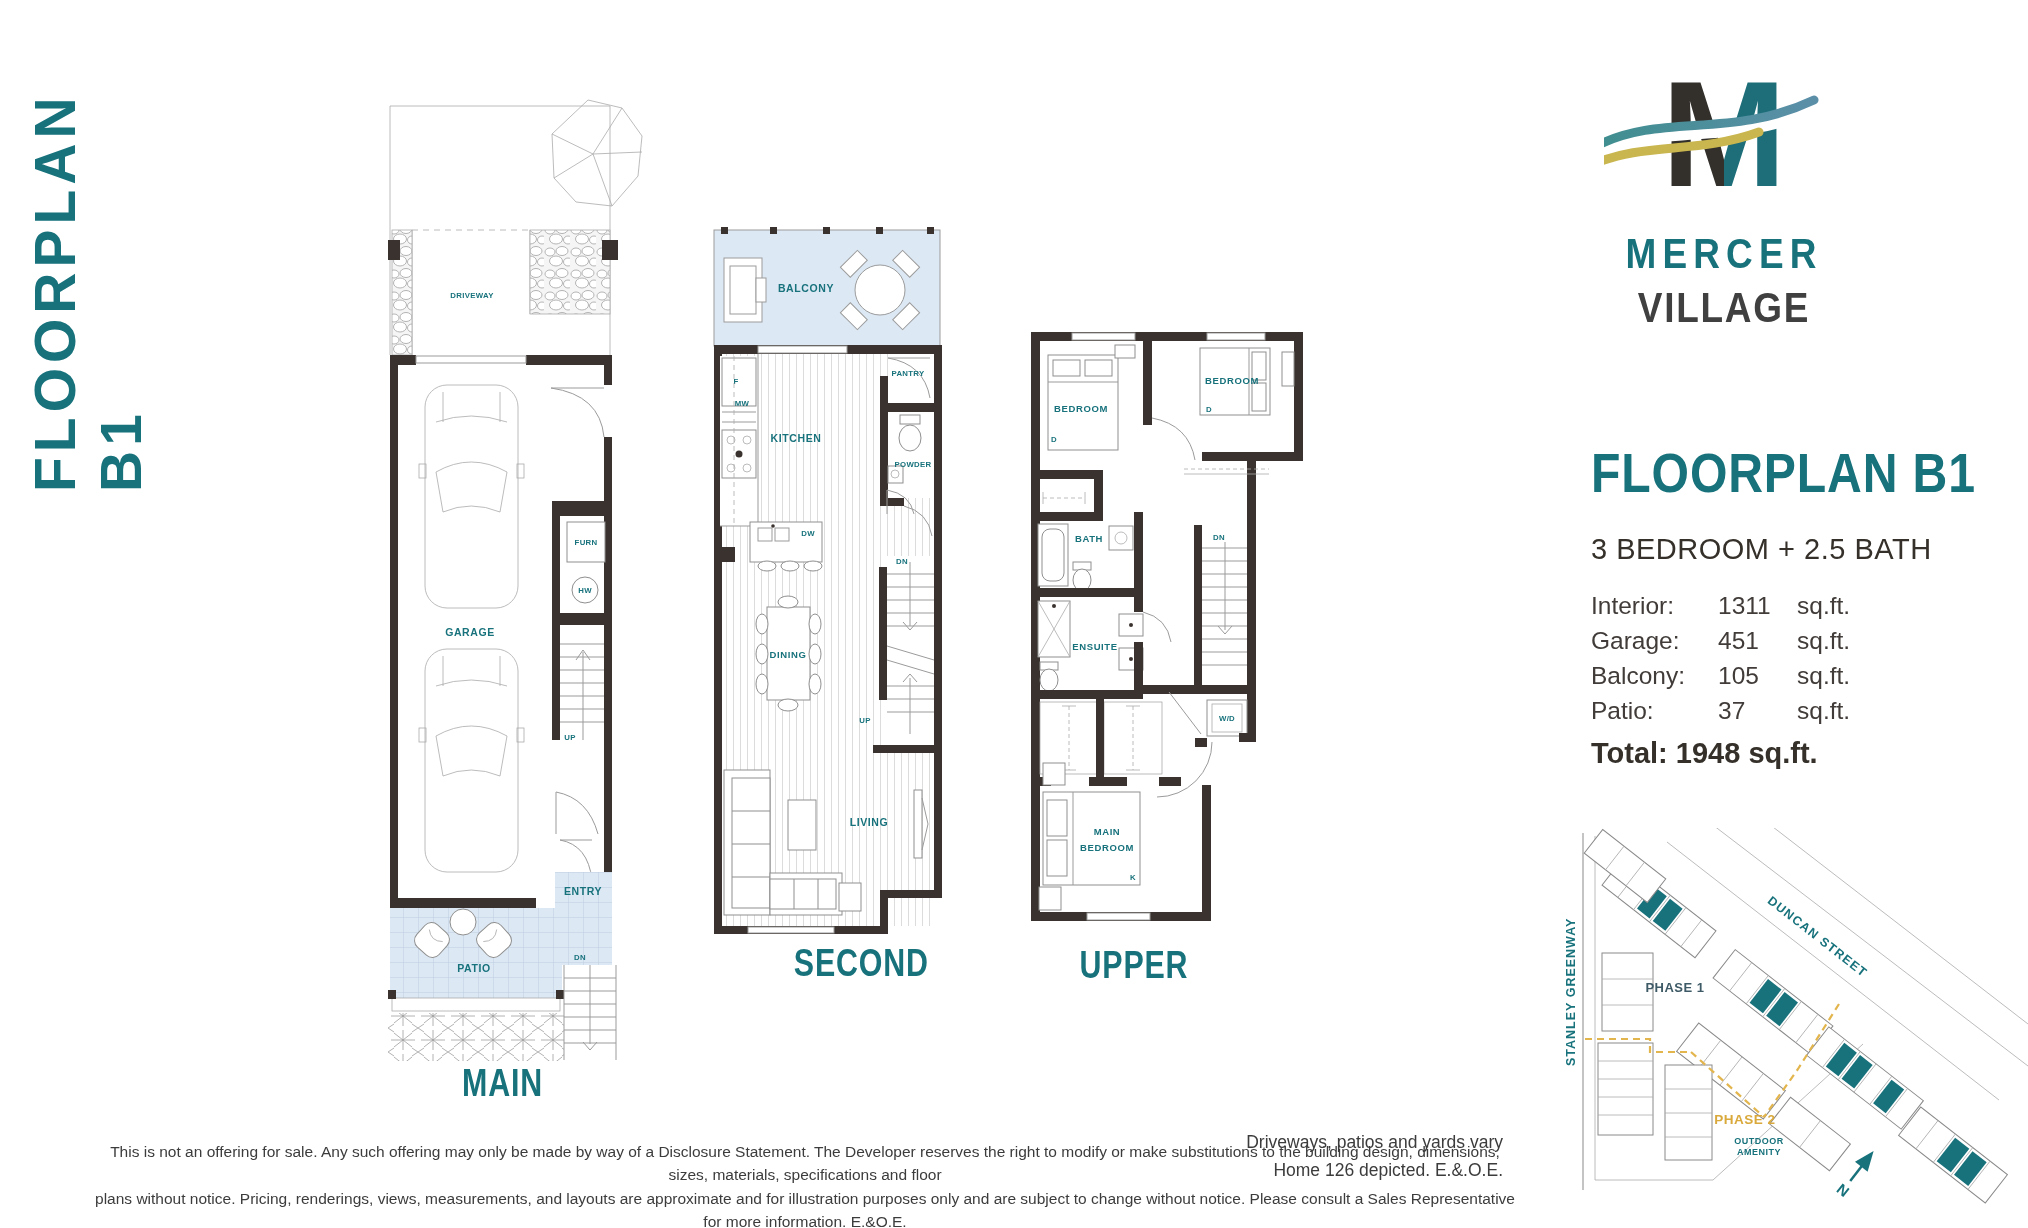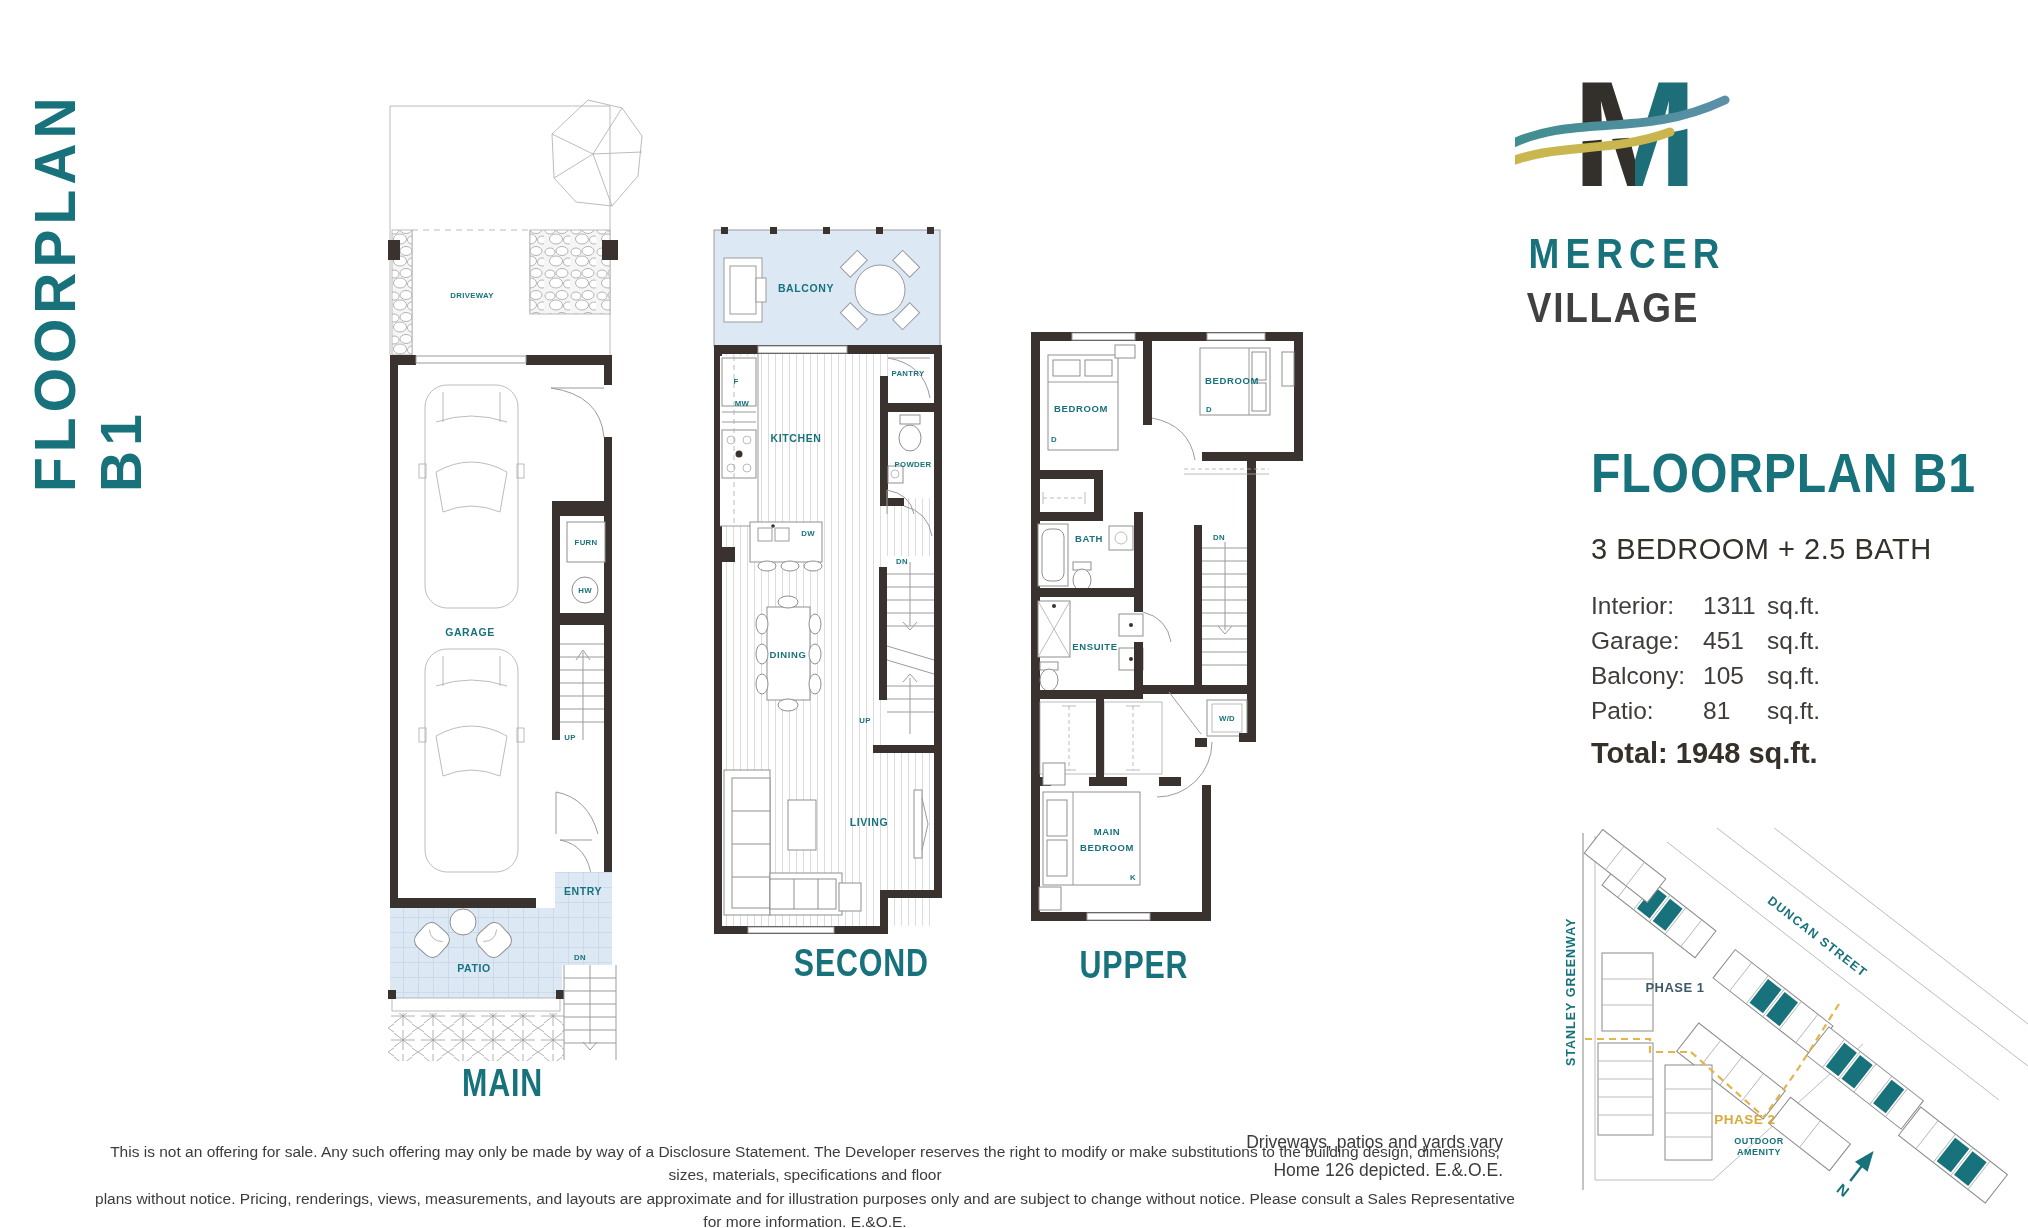--- a/index.html
+++ b/index.html
@@ -14,32 +14,32 @@
     color:#17727C; font-size:57px; font-weight:bold; letter-spacing:5px;
     font-family:"Liberation Sans", sans-serif;
   }
 
   .plan-svg { position:absolute; }
   .plan-caption { position:absolute; text-align:center; color:#17727C;
     font-size:38px; font-weight:bold; letter-spacing:1px; }
   .plan-caption span{ display:inline-block; transform:scaleX(.8); transform-origin:center; }
 
   
-  .logo-wrap { position:absolute; left:1515px; top:58px; width:240px; text-align:left; }
+  .logo-wrap { position:absolute; left:1604px; top:58px; width:240px; text-align:center; }
   .brand-line1 { margin-top:18px; color:#17727C; font-size:42px; font-weight:bold; letter-spacing:7px; }
   .brand-line2 { margin-top:6px; color:#404040; font-size:42px; font-weight:bold; letter-spacing:2px; }
   .brand-line1 span,.brand-line2 span{ display:inline-block; transform:scaleX(.88); transform-origin:center; }
 
   
   .details { position:absolute; left:1591px; top:440px; width:360px; color:#353029; }
   .details-title { color:#17727C; font-size:56px; font-weight:bold; white-space:nowrap; }
   .details-title span{ display:inline-block; transform:scaleX(.86); transform-origin:left; letter-spacing:1px;}
   .details-subtitle { margin-top:28px; font-size:29px; font-weight:normal; letter-spacing:.5px; white-space:nowrap;}
   .stats { margin-top:26px; font-size:24.5px; color:#413C39; }
-  .stat-row { display:grid; grid-template-columns:112px 64px 80px; margin-bottom:7px; }
+  .stat-row { display:grid; grid-template-columns:112px 64px 80px; margin-bottom:7px;gap:15px; }
   .stat-val { padding-right:10px; }
   .stats-total { margin-top:12px; font-size:29px; font-weight:bold; color:#353029; white-space:nowrap;}
 
   
   .vary-note { position:absolute; right:525px; top:1082px; text-align:right;
     font-size:17.5px; color:#3C3C3C; line-height:1.6;margin-top:46px; }
   .disclaimer { position:absolute; left:95px; top:1140px; width:1420px; text-align:center;
     font-size:15.5px; color:#3C3C3C; line-height:1.5; }
 
   
@@ -472,21 +472,21 @@
         <span class="stat-val">451</span>
         <span>sq.ft.</span>
       </div>
       <div class="stat-row">
         <span>Balcony:</span>
         <span class="stat-val">105</span>
         <span>sq.ft.</span>
       </div>
       <div class="stat-row">
         <span>Patio:</span>
-        <span class="stat-val">81</span>
+        <span class="stat-val">37</span>
         <span>sq.ft.</span>
       </div>
     </div>
     <div class="stats-total">Total: 1948 sq.ft.</div>
   </div>
 
   <svg class="plan-svg" style="left:1563px; top:828px;" width="465" height="392" viewBox="0 0 465 392">
     <g class="thin2">
       <path d="M20,5 V362" stroke-width="1.4"></path>
       <path d="M32,8 V352 M32,352 H150 M150,352 L300,216"></path>

